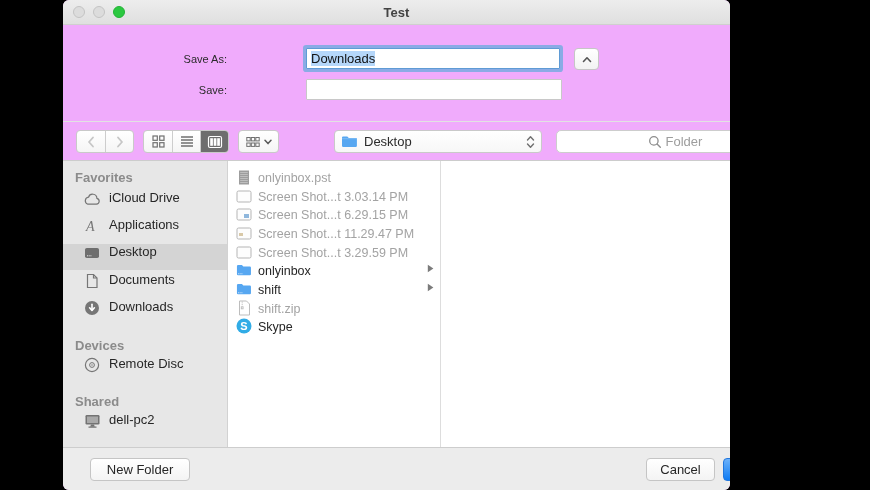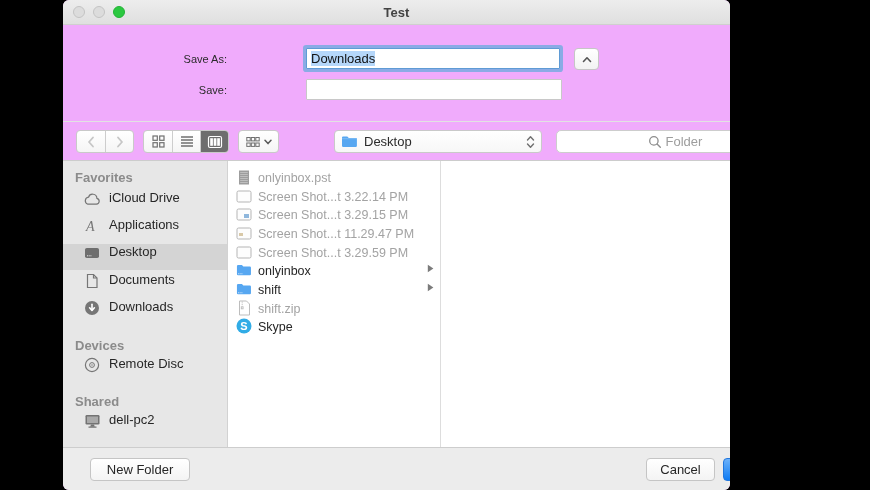--- a/index.html
+++ b/index.html
@@ -277,31 +277,31 @@
           </span>
           <span>onlyinbox.pst</span>
         </div>
 
         <div class="frow dim" style="top:24px">
           <span class="ficon">
             <svg width="16" height="13" viewBox="0 0 16 13">
               <rect x="1" y="1" width="14" height="11" rx="1.5" fill="#fdfdfd" stroke="#b5b5b5" stroke-width="1"></rect>
             </svg>
           </span>
-          <span>Screen Shot...t 3.22.14 PM</span>
+          <span>Screen Shot...t 3.03.14 PM</span>
         </div>
 
         <div class="frow dim" style="top:42px">
           <span class="ficon">
             <svg width="16" height="13" viewBox="0 0 16 13">
               <rect x="1" y="1" width="14" height="11" rx="1.5" fill="#fdfdfd" stroke="#b5b5b5" stroke-width="1"></rect>
               <rect x="8" y="6" width="5" height="4" fill="#8fb7dc"></rect>
             </svg>
           </span>
-          <span>Screen Shot...t 3.29.15 PM</span>
+          <span>Screen Shot...t 6.29.15 PM</span>
         </div>
 
         <div class="frow dim" style="top:61px">
           <span class="ficon">
             <svg width="16" height="13" viewBox="0 0 16 13">
               <rect x="1" y="1" width="14" height="11" rx="1.5" fill="#fdfdfd" stroke="#b5b5b5" stroke-width="1"></rect>
               <rect x="3" y="6" width="4" height="3" fill="#d9c9a8"></rect>
             </svg>
           </span>
           <span>Screen Shot...t 11.29.47 PM</span>

